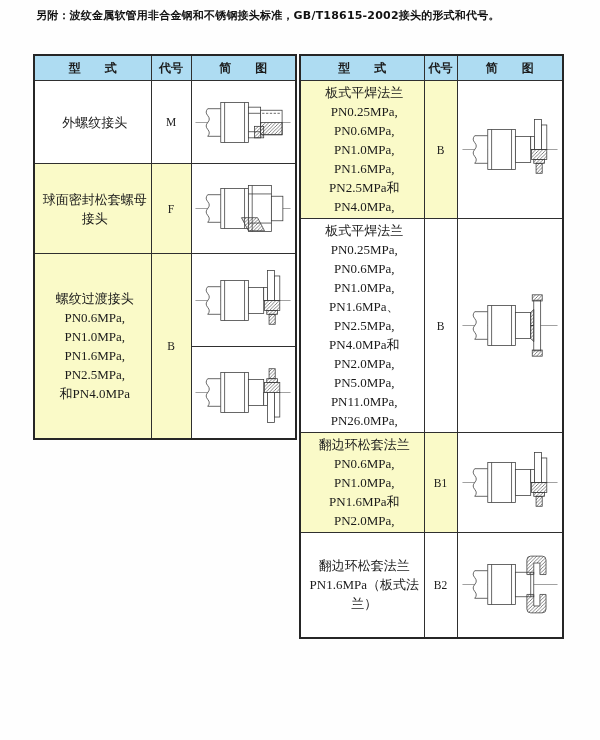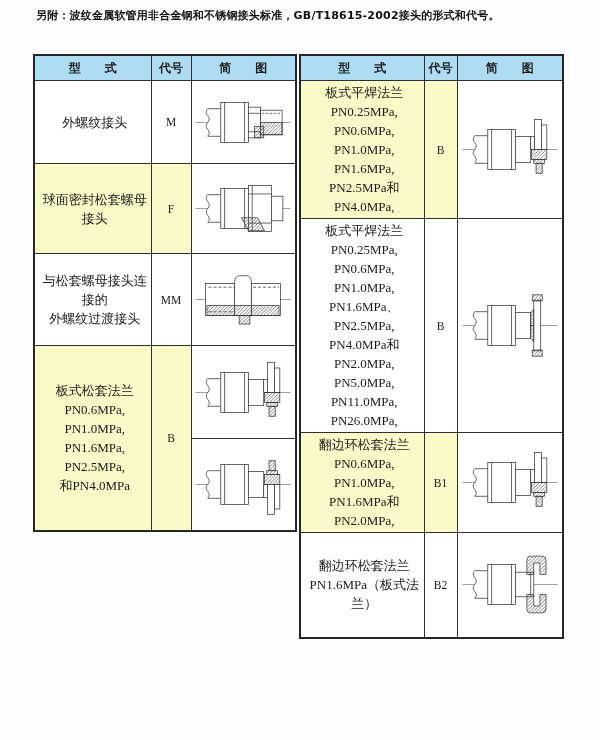--- a/index.html
+++ b/index.html
@@ -187,32 +187,22 @@
   </tr>
   <tr style="height:90px">
     <td class="t hl">球面密封松套螺母接头</td>
     <td class="c hl">F</td>
     <td class="d">
       <svg class="dgm" viewBox="0 0 130 90">
             <use href="#dgm-f"></use>
           </svg>
     </td>
   </tr>
-  <tr style="height:92px">
-    <td class="t">与松套螺母接头连接的
-外螺纹过渡接头</td>
-    <td class="c">MM</td>
-    <td class="d">
-      <svg class="dgm" viewBox="0 0 130 90">
-            <use href="#dgm-mm"></use>
-          </svg>
-    </td>
-  </tr>
   <tr style="height:185px">
-    <td class="t hl lh22">板式松套法兰
+    <td class="t hl lh22">螺纹过渡接头
 PN0.6MPa, PN1.0MPa,
 PN1.6MPa, PN2.5MPa,
 和PN4.0MPa</td>
     <td class="c hl">B</td>
     <td class="d split">
       <div class="half" style="height:92px">
         <svg class="dgm" viewBox="0 0 130 90">
               <use href="#dgm-flup"></use>
             </svg>
       </div>

